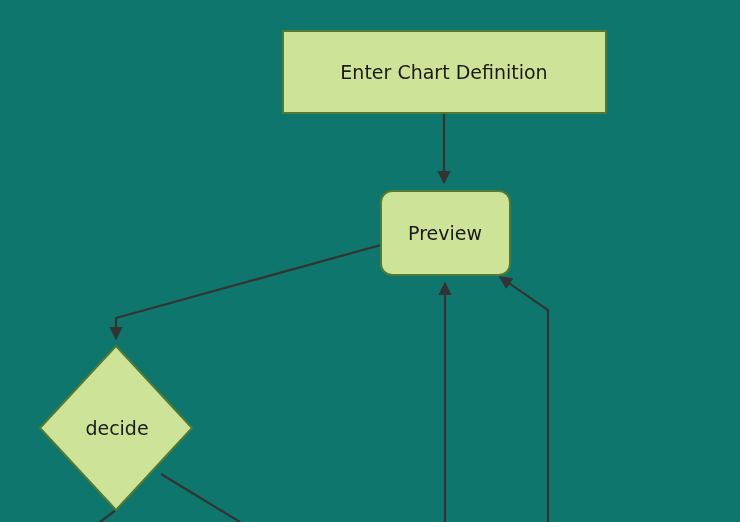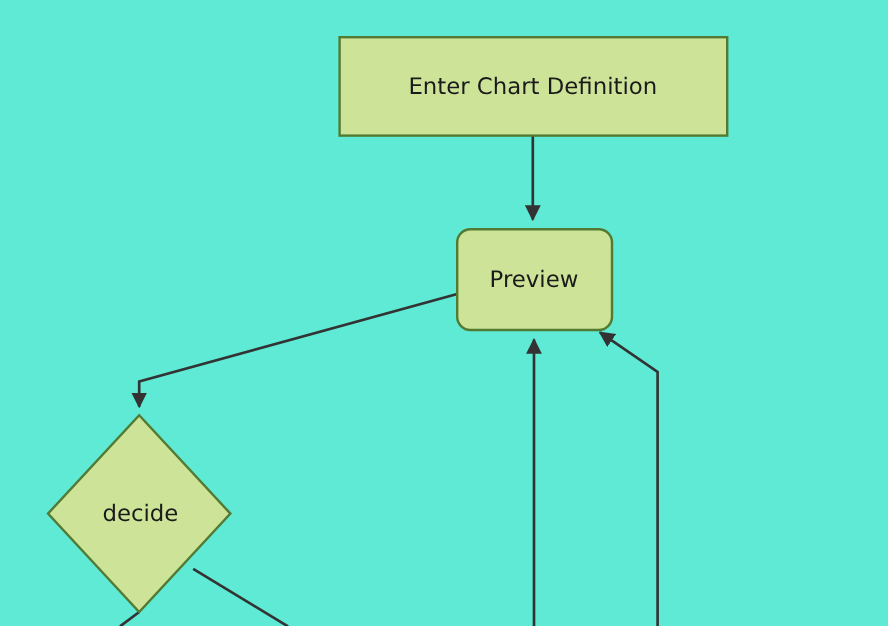--- a/index.html
+++ b/index.html
@@ -4,21 +4,21 @@
 <style>
   html, body {
     margin: 0;
     padding: 0;
     background: #ffffff;
   }
   #canvas {
     position: relative;
     width: 740px;
     height: 522px;
-    background: #5eead4;
+    background: #0f766e;
     overflow: hidden;
     font-family: "DejaVu Sans", sans-serif;
   }
   #flow-svg {
     position: absolute;
     left: 0;
     top: 0;
     width: 740px;
     height: 522px;
   }

